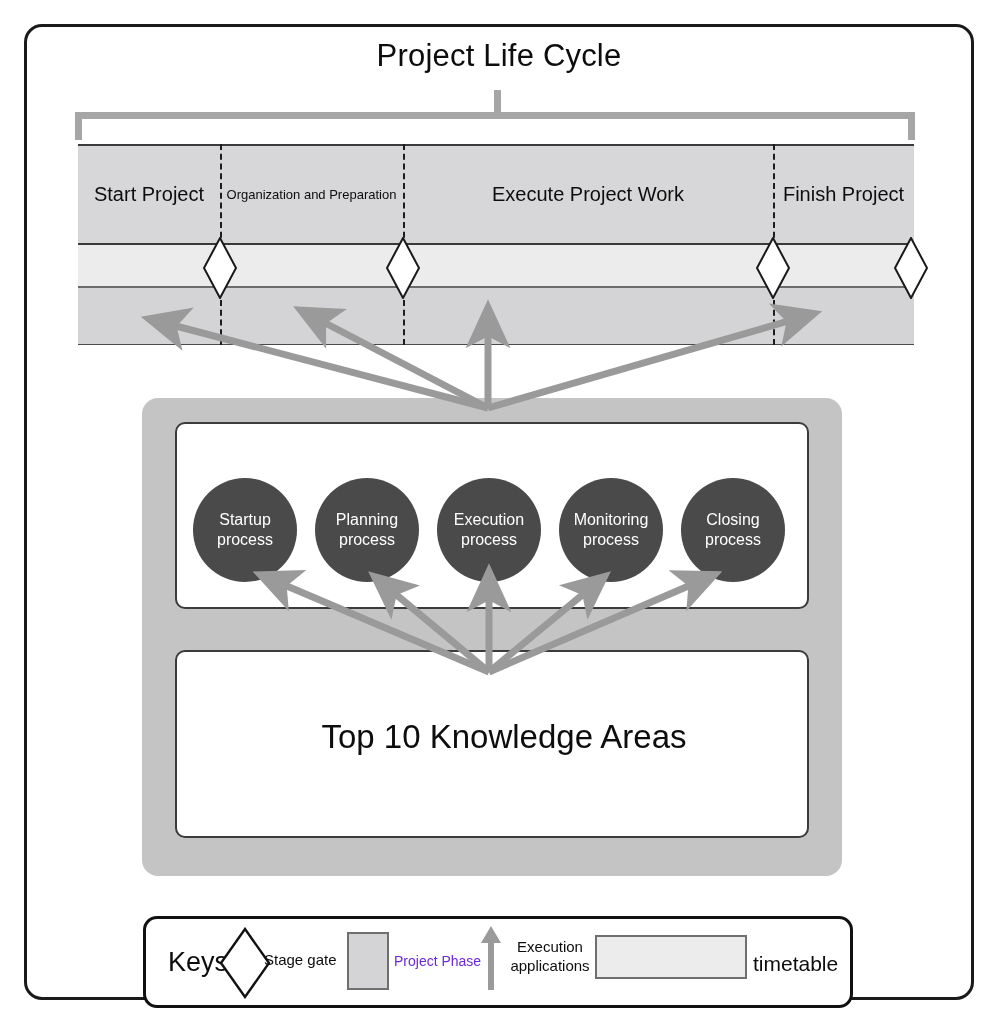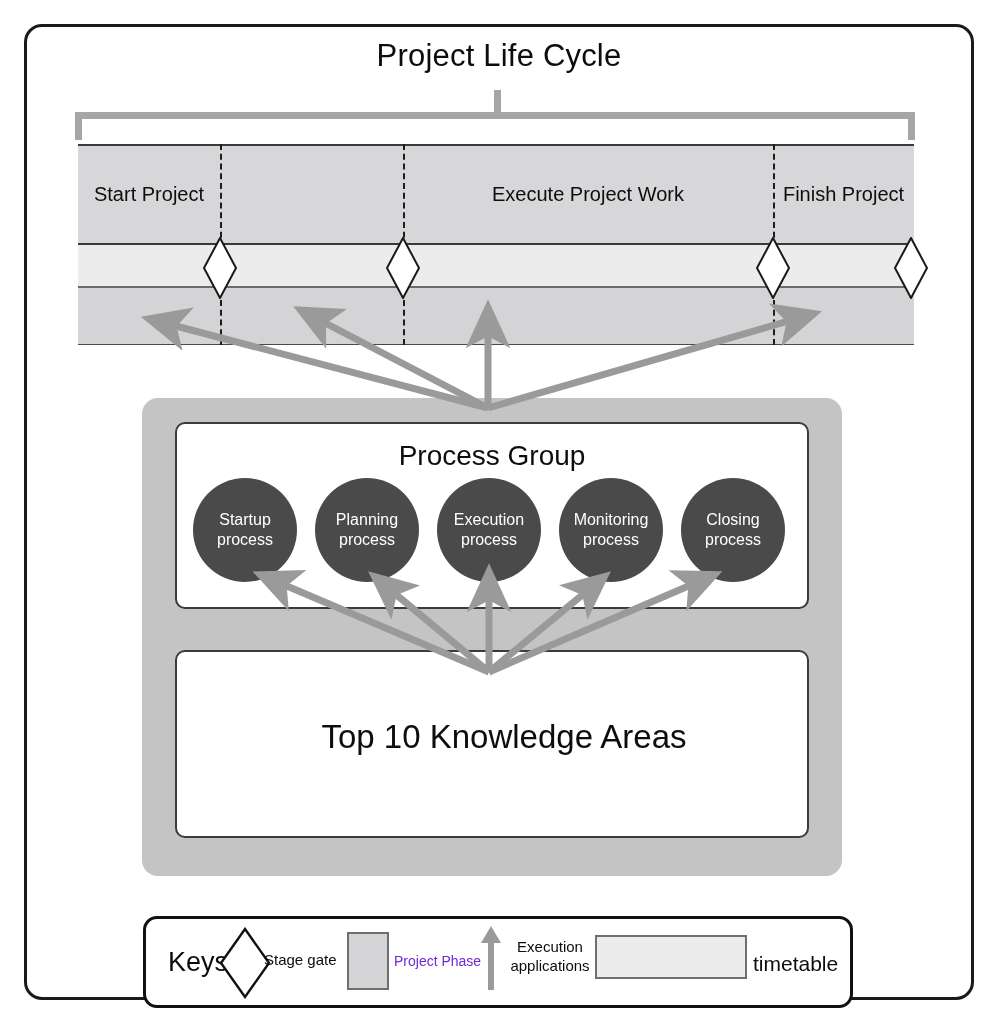--- a/index.html
+++ b/index.html
@@ -110,20 +110,21 @@
     <div class="lcap"></div>
     <div class="rcap"></div>
   </div>
 
   <div class="lc">
     <div class="band band-phase"></div>
     <div class="band band-time"></div>
     <div class="band band-apps"></div>
 
     <div class="phase-label phase-big" style="left:0px;width:142px;">Start Project</div>
+    <div class="phase-label phase-small" style="left:142px;width:183px;">Organization and Preparation</div>
     <div class="phase-label phase-big" style="left:325px;width:370px;">Execute Project Work</div>
     <div class="phase-label phase-big" style="left:695px;width:141px;">Finish Project</div>
 
     <div class="divider" style="left:142px;"></div>
     <div class="divider" style="left:325px;"></div>
     <div class="divider" style="left:695px;"></div>
   </div>
 
   <div class="gate" style="left:203px;top:237px;">
     <svg width="34" height="62" viewBox="0 0 34 62">
@@ -143,21 +144,20 @@
   <div class="gate" style="left:894px;top:237px;">
     <svg width="34" height="62" viewBox="0 0 34 62">
         <polygon points="17,1 33,31 17,61 1,31" fill="#ffffff" stroke="#1a1a1a" stroke-width="2"></polygon>
       </svg>
   </div>
 
   <div class="panel-outer"></div>
   <div class="panel-inner panel-pg"></div>
   <div class="panel-inner panel-ka"></div>
 
-  <div class="pg-title">Process Group</div>
   <div class="ka-title">Top 10 Knowledge Areas</div>
 
   <div class="proc" style="left:193px;top:478px;">
     <span>Startup</span>
     <span>process</span>
   </div>
   <div class="proc" style="left:315px;top:478px;">
     <span>Planning</span>
     <span>process</span>
   </div>

